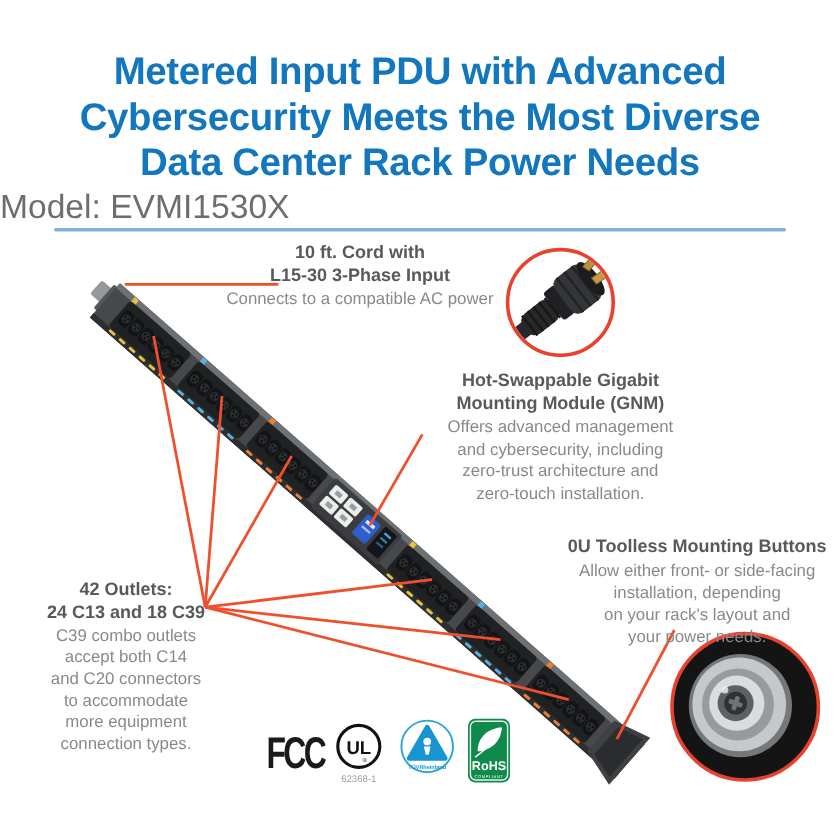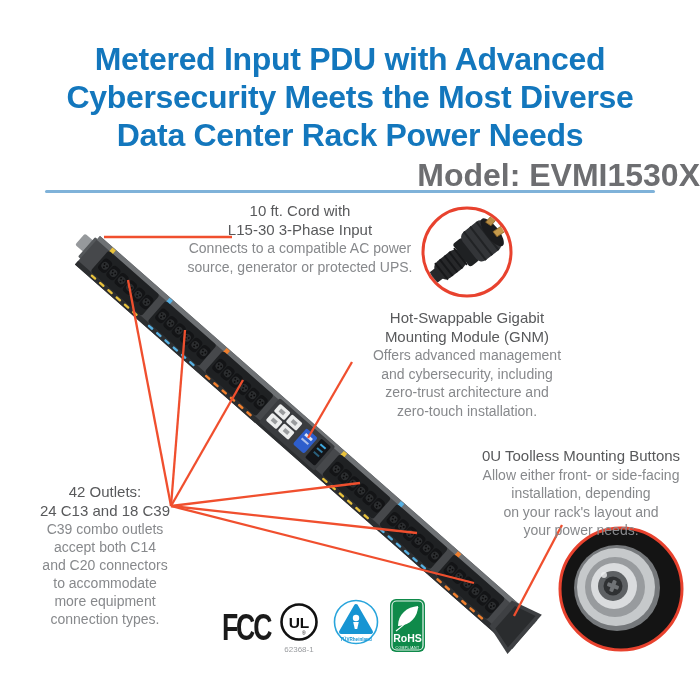--- a/index.html
+++ b/index.html
@@ -1,25 +1,25 @@
 <!DOCTYPE html>
 <html><head>
 <meta charset="utf-8">
 <style>
   html,body{margin:0;padding:0;background:#fff;}
   .stage{position:relative;width:700px;height:700px;background:#ffffff;overflow:hidden;
          font-family:"Liberation Sans",sans-serif;}
   .title{position:absolute;left:0;right:0;top:40px;text-align:center;color:#1377BD;
          font-size:32px;font-weight:bold;line-height:38px;letter-spacing:-0.3px;}
-  .model{position:absolute;left:0;right:0;top:157px;text-align:right;color:#6D6E71;
-         font-size:32px;font-weight:700;}
+  .model{position:absolute;left:0;right:0;top:157px;text-align:left;color:#6D6E71;
+         font-size:28px;font-weight:400;}
   .divider{position:absolute;top:190px;left:45px;width:610px;height:3px;background:#7FB2D9;border-radius:2px;}
   .art{position:absolute;left:0;top:0;}
   .callout{position:absolute;text-align:center;}
-  .callout .hd{font-size:15px;font-weight:normal;color:#58595B;line-height:18.5px;white-space:nowrap;}
+  .callout .hd{font-size:15px;font-weight:bold;color:#58595B;line-height:18.5px;white-space:nowrap;}
   .callout .bd{font-size:14px;color:#87898C;line-height:18.5px;white-space:nowrap;}
   #co-cord{left:155px;top:202px;width:290px;}
   #co-gnm{left:347px;top:309px;width:240px;}
   #co-mount{left:456px;top:447px;width:250px;}
   #co-outlets{left:12px;top:483px;width:186px;}
   #co-outlets .bd{line-height:18px;}
 </style>
 </head>
 <body>
 
@@ -193,21 +193,20 @@
       <path d="M6 32 C13 27 22 18 28 8" stroke="#FFFFFF" stroke-width="1.3" fill="none"></path>
       <text x="17.5" y="43" text-anchor="middle" font-size="10.5" font-weight="bold" fill="#FFFFFF">RoHS</text>
       <text x="17.5" y="49.5" text-anchor="middle" font-size="3.5" letter-spacing="0.4" fill="#FFFFFF">COMPLIANT</text>
     </g>
   </svg>
 
   <div class="callout" id="co-cord">
     <div class="hd">10 ft. Cord with</div>
     <div class="hd">L15-30 3-Phase Input</div>
     <div class="bd">Connects to a compatible AC power</div>
-    <div class="bd">source, generator or protected UPS.</div>
   </div>
 
   <div class="callout" id="co-gnm">
     <div class="hd">Hot-Swappable Gigabit</div>
     <div class="hd">Mounting Module (GNM)</div>
     <div class="bd">Offers advanced management</div>
     <div class="bd">and cybersecurity, including</div>
     <div class="bd">zero-trust architecture and</div>
     <div class="bd">zero-touch installation.</div>
   </div>

